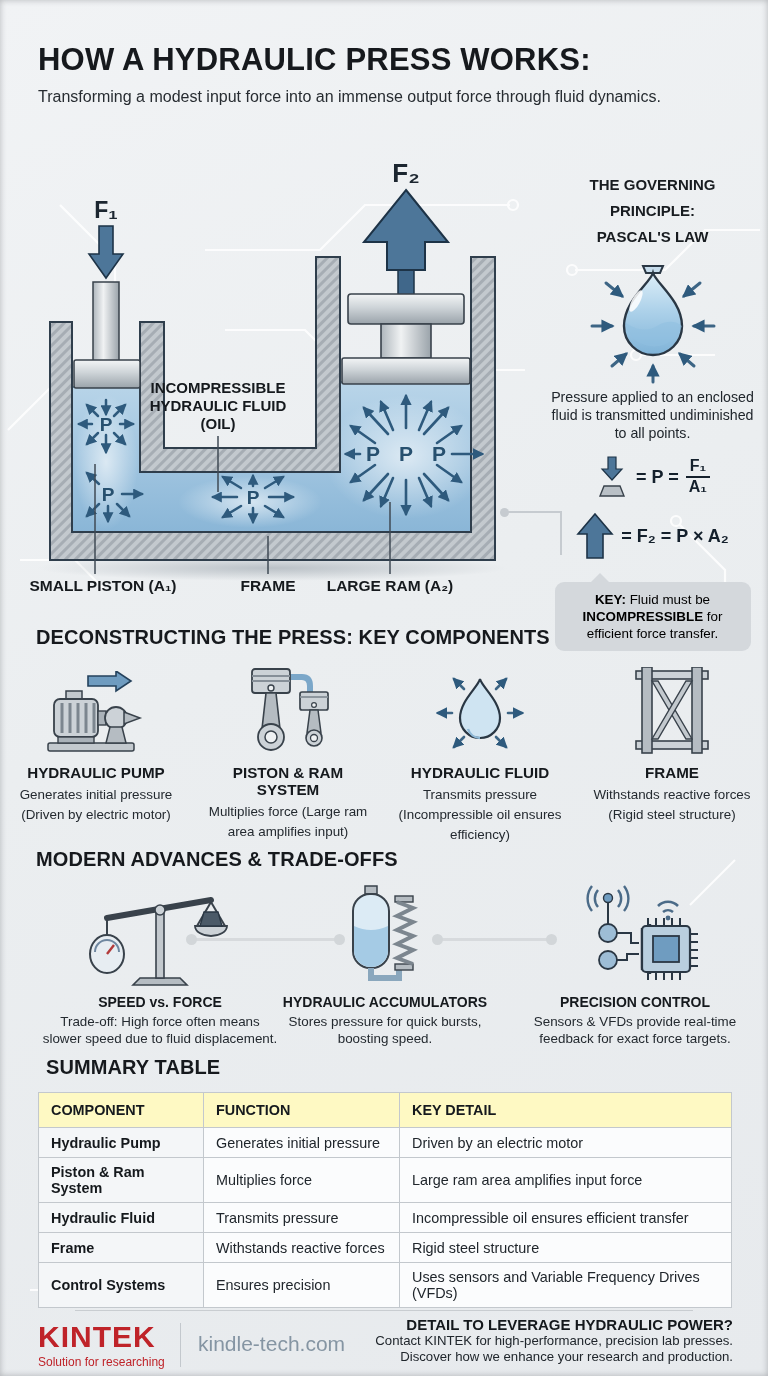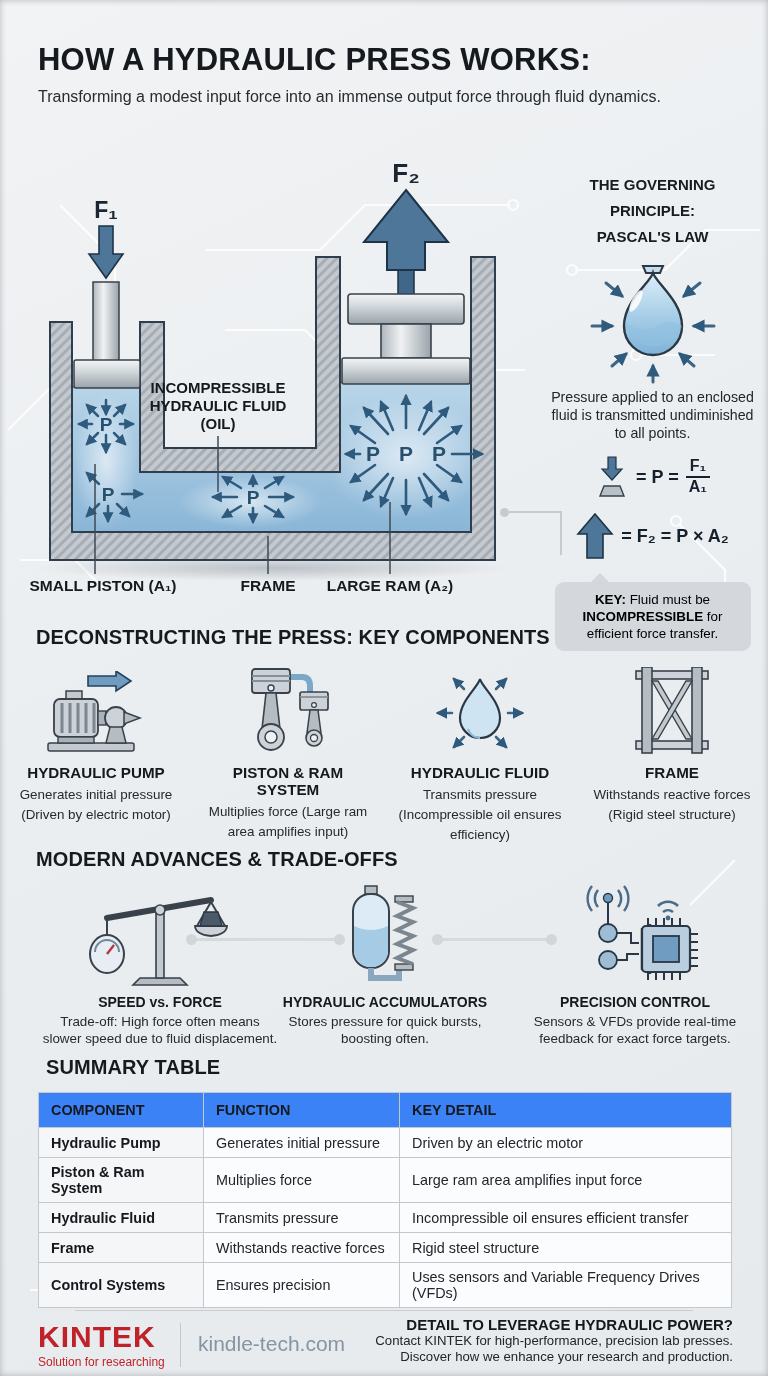--- a/index.html
+++ b/index.html
@@ -55,21 +55,21 @@
   .adv-dot { position:absolute; top:86px; width:11px; height:11px; border-radius:50%; background:#d2d6d9; }
   .adv-col { position:absolute; text-align:center; }
   .adv-icon { height:102px; display:flex; align-items:flex-end; justify-content:center; }
   .adv-name { margin-top:8px; font-size:14px; font-weight:700; color:#15191d; }
   .adv-desc { margin-top:4px; font-size:13.4px; line-height:16.5px; color:#242a30; }
 
   
   .summary { position:absolute; left:38px; top:1056px; width:694px; }
   table { border-collapse:collapse; width:694px; margin-top:13px; background:#fbfcfd; }
   th,td { border:1px solid #c3c8cd; text-align:left; padding:6px 12px; font-size:14.4px; }
-  thead th { background:#3b82f6; font-weight:700; color:#15191d; height:35px; }
+  thead th { background:#fef9c3; font-weight:700; color:#15191d; height:35px; }
   td { height:30px; color:#20262c; }
   td.first { font-weight:700; color:#15191d; background:#f4f6f8; }
 
   
   .footer-divider { position:absolute; left:75px; top:1310px; width:618px; height:1px; background:#c9cdd1; }
   .brand { position:absolute; left:38px; top:1320px; }
   .brand-name { font-size:30px; font-weight:700; letter-spacing:1px; color:#bf2329; }
   .brand-tag { margin-top:1px; font-size:12px; color:#bf2329; }
   .vdiv { position:absolute; left:180px; top:1323px; width:1px; height:44px; background:#c3c8cd; }
   .site { position:absolute; left:198px; top:1332px; font-size:21px; color:#8595a3; }
@@ -418,21 +418,21 @@
           <rect x="40" y="2" width="12" height="8" fill="#b5bcc2" stroke="#39424b" stroke-width="1.5"></rect>
           <rect x="28" y="10" width="36" height="74" rx="17" fill="#dcebf5" stroke="#39424b" stroke-width="2"></rect>
           <path d="M29,42 q17,8 34,0 v25 a17,16 0 0 1 -34,0 z" fill="#a5cbe5" stroke="none"></path>
           <path d="M46,84 v10 h28 v-8" fill="none" stroke="#8aa7bd" stroke-width="6"></path>
           <rect x="70" y="12" width="18" height="6" fill="#b5bcc2" stroke="#39424b" stroke-width="1.4"></rect>
           <rect x="70" y="80" width="18" height="6" fill="#b5bcc2" stroke="#39424b" stroke-width="1.4"></rect>
           <path d="M72,18 l16,6 l-16,8 l16,6 l-16,8 l16,6 l-16,8 l16,6 l-16,8 l16,6" fill="none" stroke="#7c868f" stroke-width="4"></path>
         </svg>
       </div>
       <div class="adv-name">HYDRAULIC ACCUMULATORS</div>
-      <div class="adv-desc">Stores pressure for quick bursts, boosting often.</div>
+      <div class="adv-desc">Stores pressure for quick bursts, boosting speed.</div>
     </div>
 
     <div class="adv-col" style="left:520px; top:36px; width:230px;">
       <div class="adv-icon">
         <svg width="130" height="102" viewBox="0 0 130 102">
           <g stroke="#4b6congue" stroke-width="0"></g>
           <circle cx="38" cy="14" r="4.5" fill="#6f9cc0" stroke="#2a3744" stroke-width="1.4"></circle>
           <path d="M28,6 a13,13 0 0 0 0,17 M22,2 a20,20 0 0 0 0,25 M48,6 a13,13 0 0 1 0,17 M54,2 a20,20 0 0 1 0,25" fill="none" stroke="#4b6b88" stroke-width="2.4"></path>
           <line x1="38" y1="18" x2="38" y2="40" stroke="#2a3744" stroke-width="2"></line>
           <circle cx="38" cy="49" r="9" fill="#9dbdd6" stroke="#2a3744" stroke-width="1.8"></circle>

